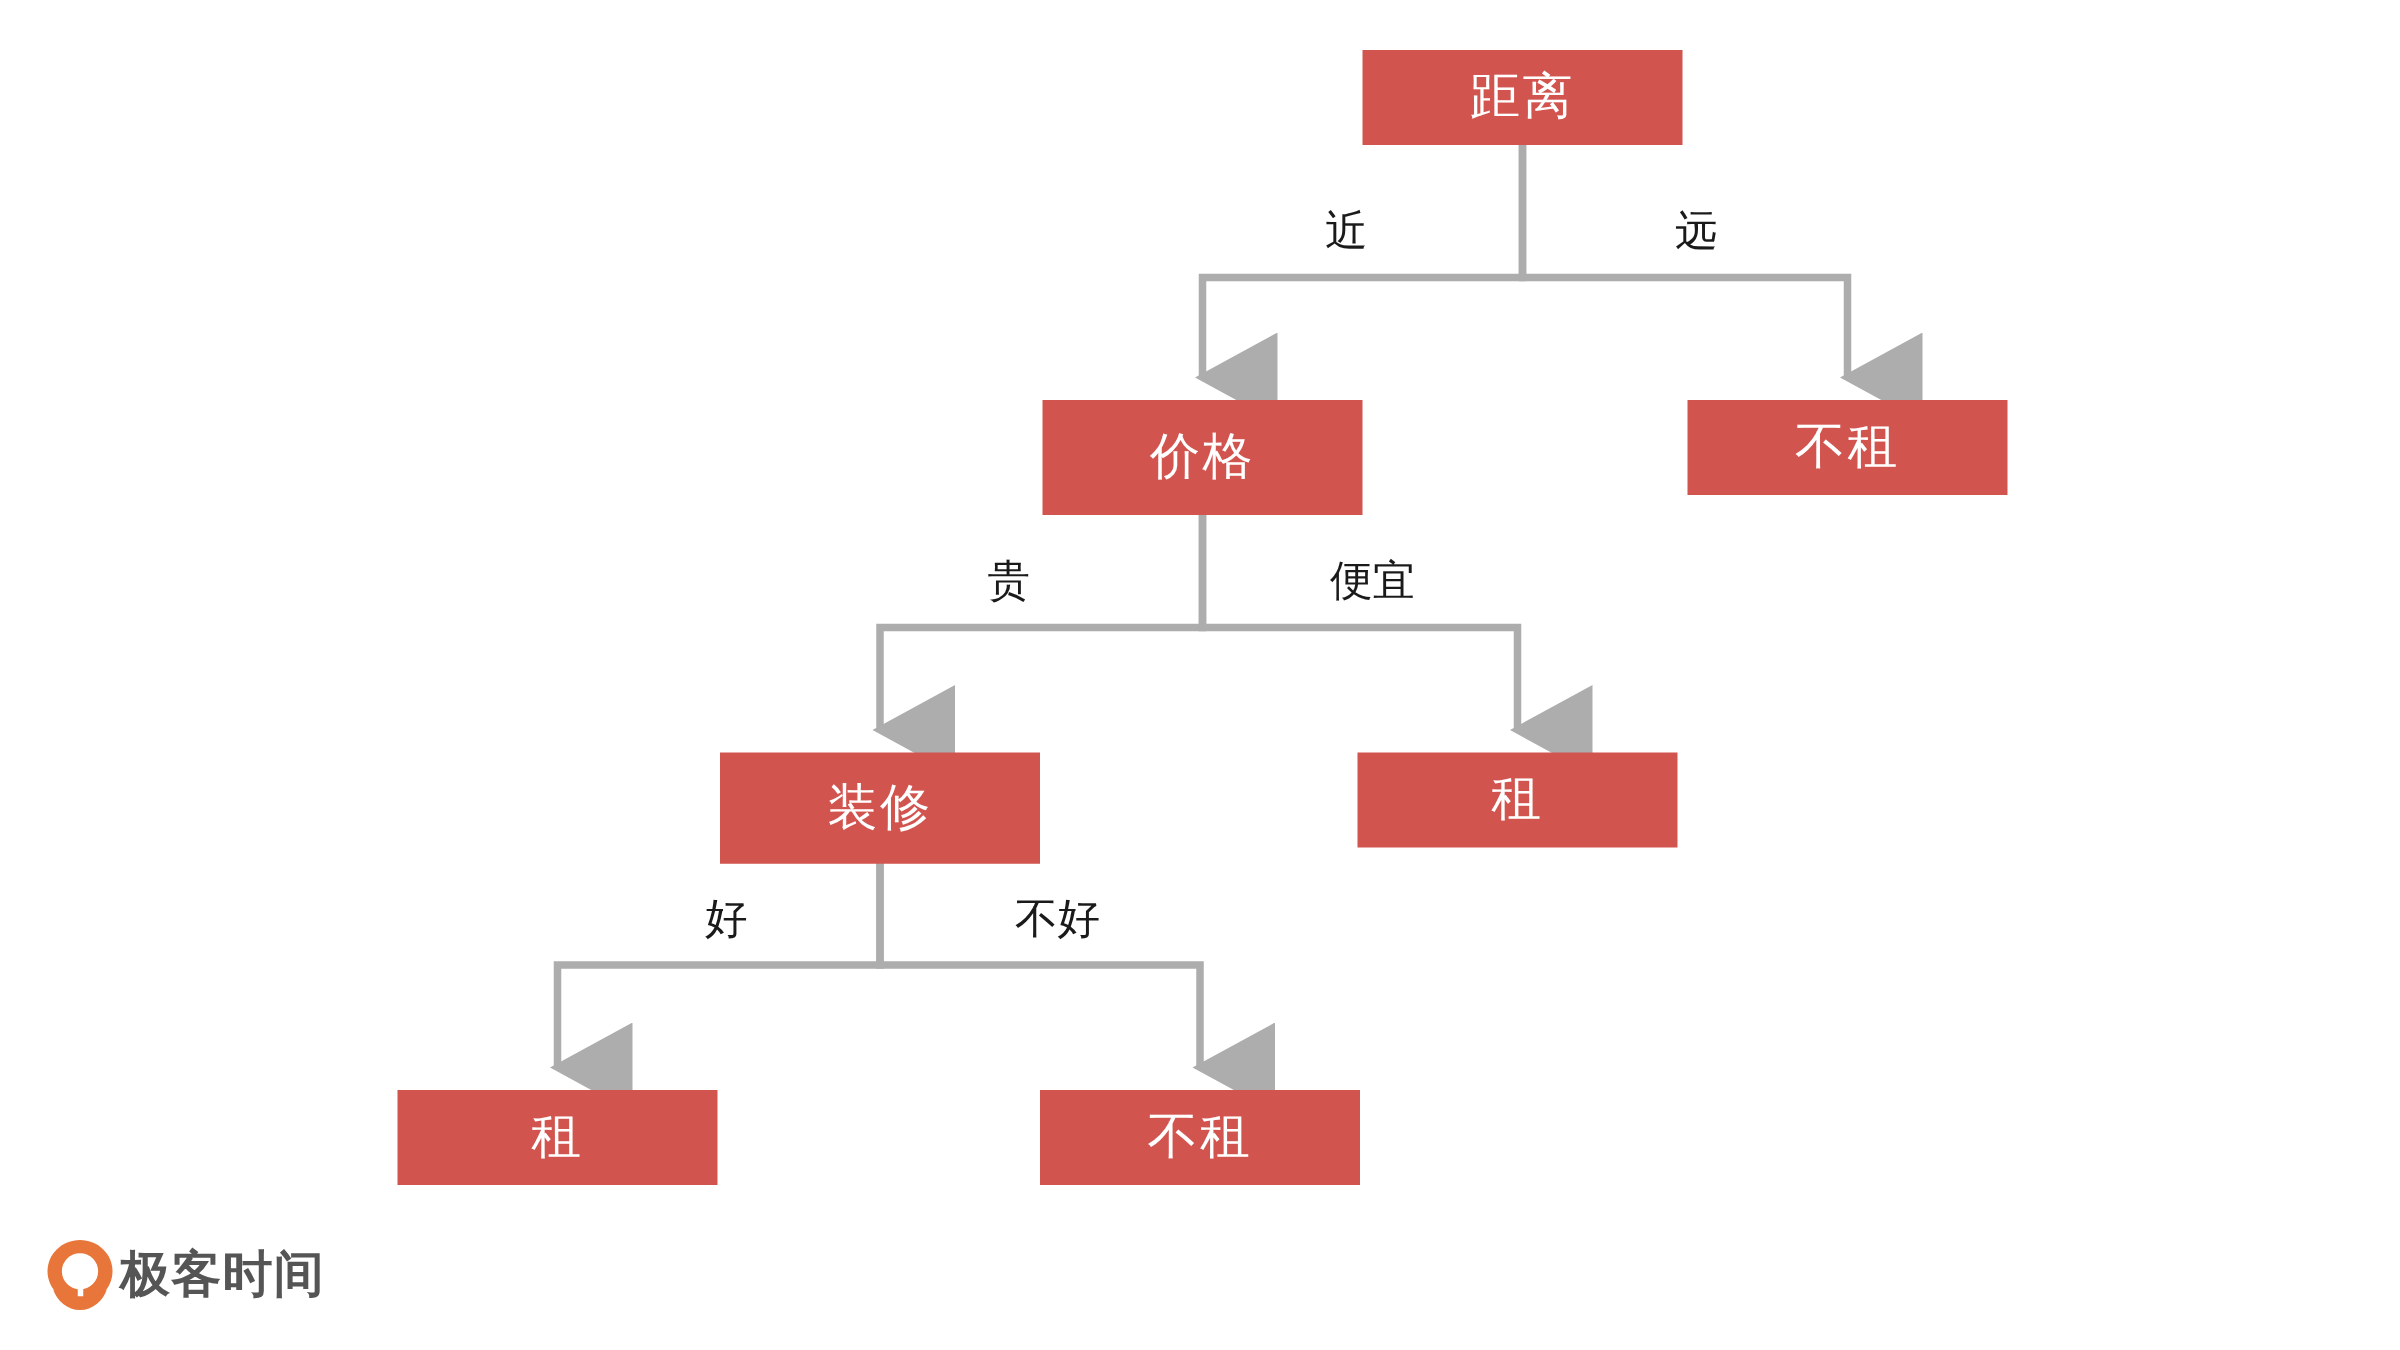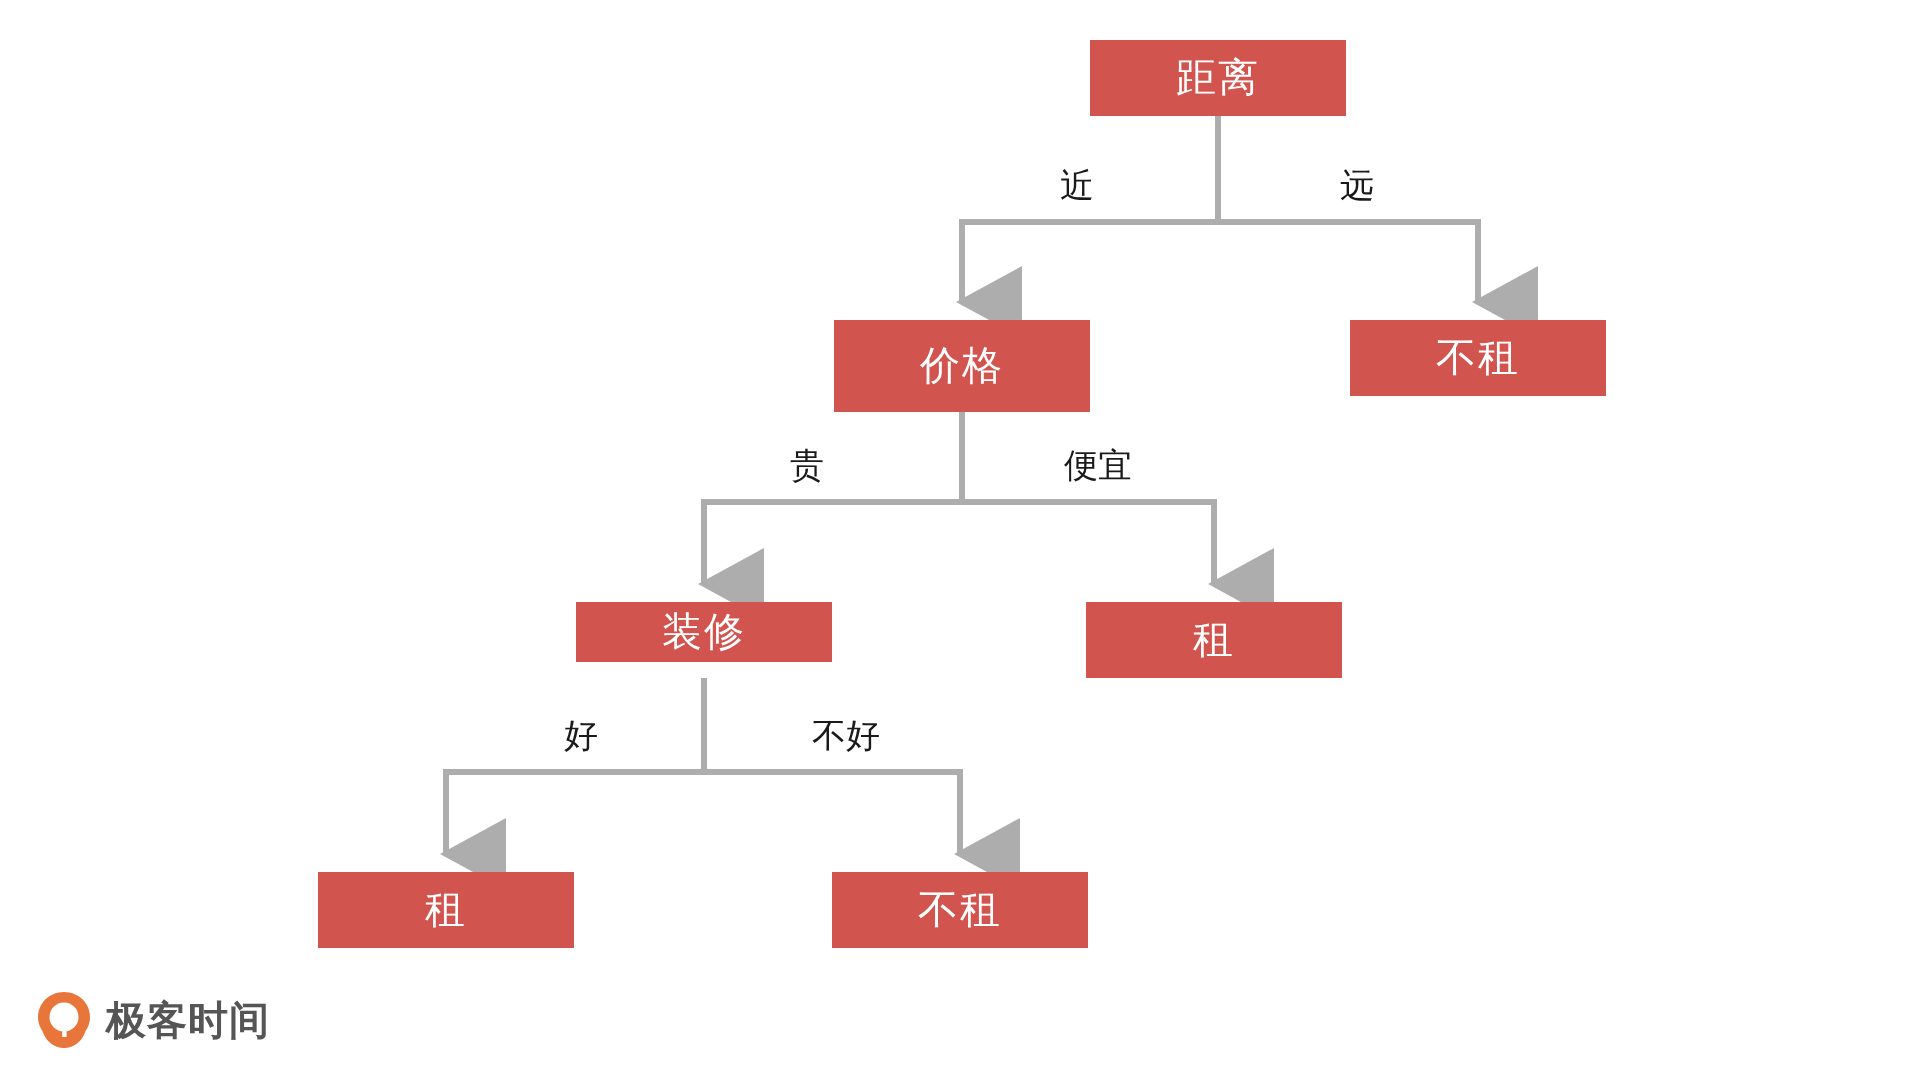--- a/index.html
+++ b/index.html
@@ -46,21 +46,21 @@
     white-space:nowrap;
     user-select:none;
   }
 
   
   #brand {
     position:absolute;
     left:36px; top:990px;
     display:flex;
     align-items:center;
-    gap:14px;
+    gap:4px;
   }
   #brand .mark { width:56px; height:60px; display:block; }
   #brand .wordmark {
     font-size:40px;
     color:#555555;
     font-weight:700;
     letter-spacing:1px;
     line-height:1;
     white-space:nowrap;
   }
@@ -94,21 +94,21 @@
   </div>
 
   <div class="node" style="left:834px; top:320px; width:256px; height:92px;">
     <span class="node-text">价格</span>
   </div>
 
   <div class="node" style="left:1350px; top:320px; width:256px; height:76px;">
     <span class="node-text">不租</span>
   </div>
 
-  <div class="node" style="left:576px; top:602px; width:256px; height:60px;">
+  <div class="node" style="left:576px; top:602px; width:256px; height:89px;">
     <span class="node-text">装修</span>
   </div>
 
   <div class="node" style="left:1086px; top:602px; width:256px; height:76px;">
     <span class="node-text">租</span>
   </div>
 
   <div class="node" style="left:318px; top:872px; width:256px; height:76px;">
     <span class="node-text">租</span>
   </div>

